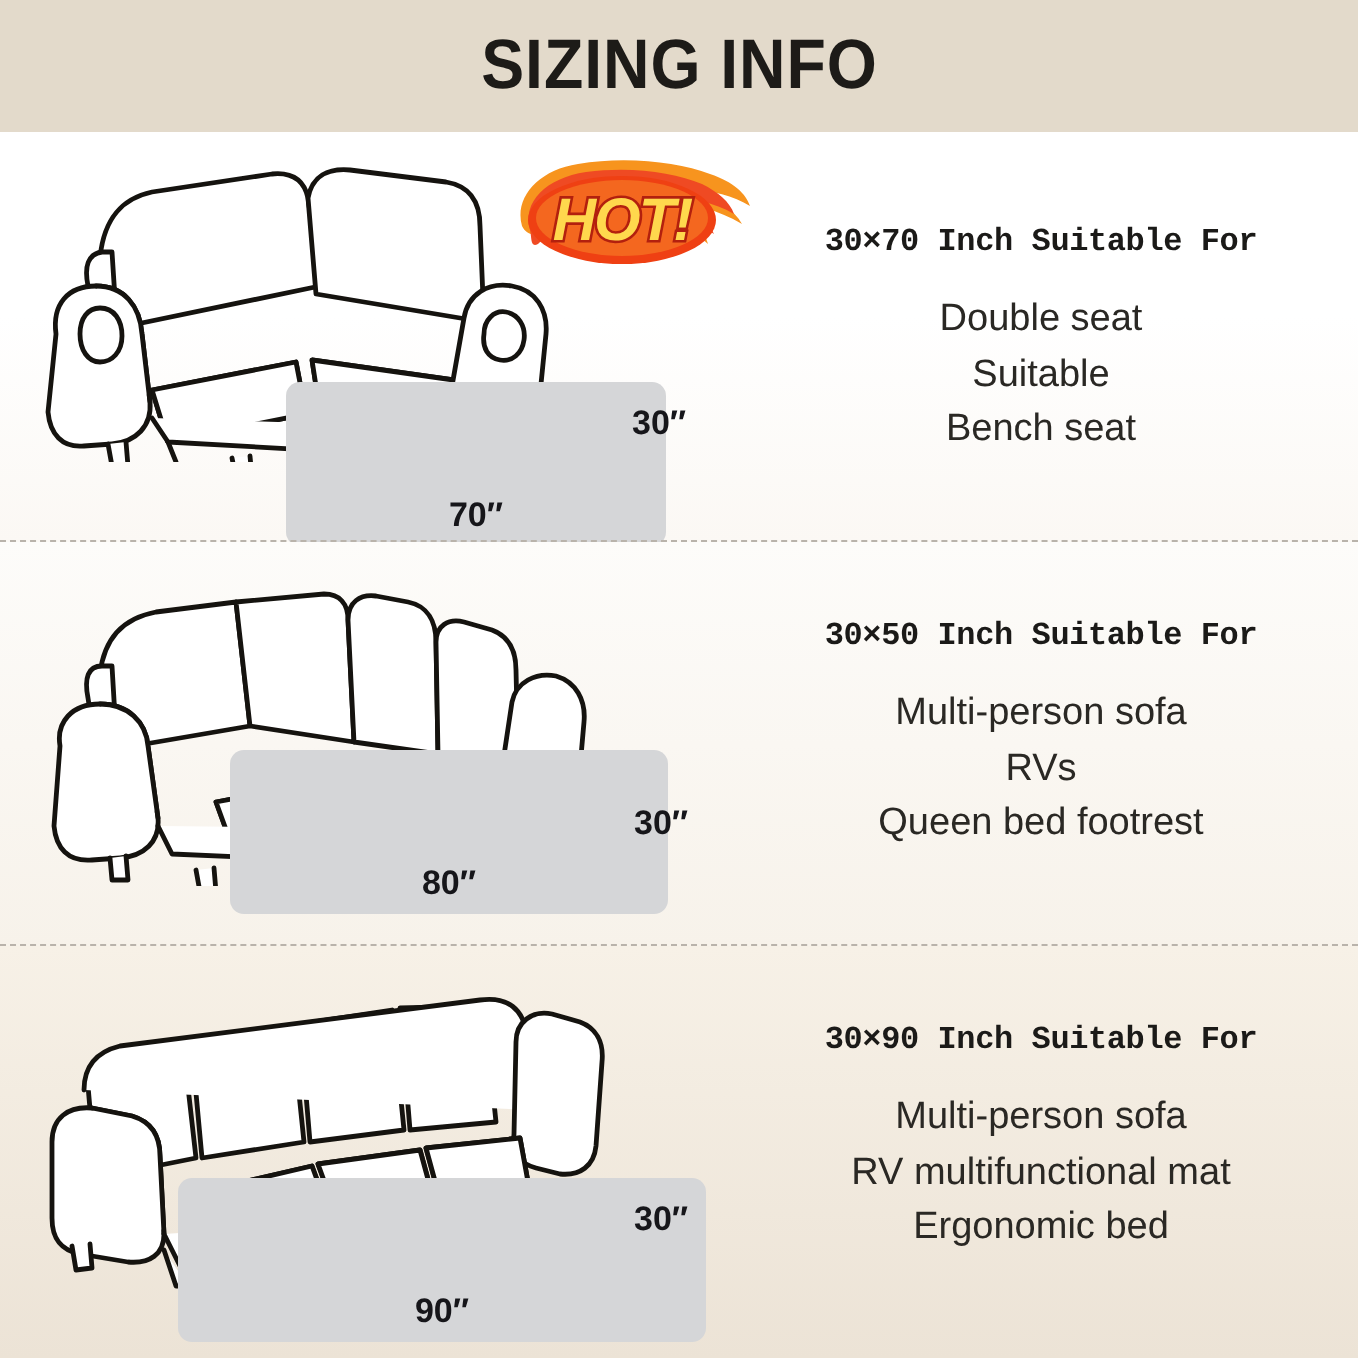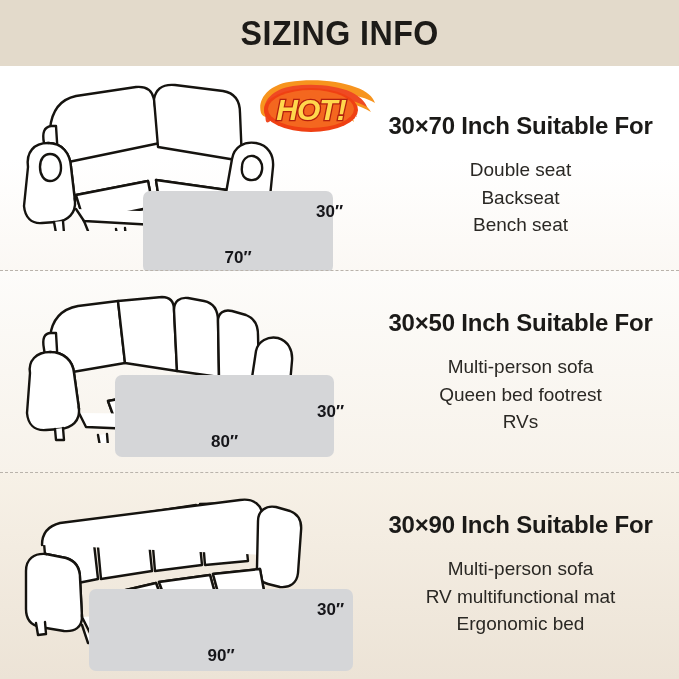--- a/index.html
+++ b/index.html
@@ -125,23 +125,23 @@
     position: absolute;
     left: 362px;
     width: 317px;
     text-align: center;
   }
   #text-1 { top: 46px; }
   #text-2 { top: 38px; }
   #text-3 { top: 38px; }
 
   .size-heading {
-    font-family: Liberation Sans, sans-serif;
+    font-family: Liberation Mono, monospace;
     font-weight: bold;
-    font-size: 24px;
+    font-size: 16px;
     color: #1b1a18;
     margin: 0 0 16px 0;
     letter-spacing: -0.2px;
     white-space: nowrap;
   }
   .use-item {
     font-family: "Liberation Sans", sans-serif;
     font-weight: normal;
     font-size: 19px;
     color: #2a2824;
@@ -208,21 +208,21 @@
 
           <text x="56" y="41" text-anchor="middle" font-family="Liberation Sans, sans-serif" font-size="30" font-weight="bold" font-style="italic" fill="#ffd84d" stroke="#b3200e" stroke-width="2.6" paint-order="stroke" letter-spacing="-1">HOT!</text>
         </g>
       </svg>
 
     </div>
 
     <div class="text-col" id="text-1">
       <div class="size-heading">30×70 Inch Suitable For</div>
       <div class="use-item">Double seat</div>
-      <div class="use-item">Backseat</div>
+      <div class="use-item">Suitable</div>
       <div class="use-item">Bench seat</div>
     </div>
   </div>
 
   <div class="divider" id="divider-1"></div>
 
   <div class="row" id="row-2">
 
     <div class="illustration">
 
@@ -258,22 +258,22 @@
 
       <div class="measure-box" id="box-2">
         <div class="measure-width">80″</div>
       </div>
       <div class="measure-height" id="height-2">30″</div>
     </div>
 
     <div class="text-col" id="text-2">
       <div class="size-heading">30×50 Inch Suitable For</div>
       <div class="use-item">Multi-person sofa</div>
+      <div class="use-item">RVs</div>
       <div class="use-item">Queen bed footrest</div>
-      <div class="use-item">RVs</div>
     </div>
   </div>
 
   <div class="divider" id="divider-2"></div>
 
   <div class="row" id="row-3">
 
     <div class="illustration">
 
       <svg class="sofa-svg" id="sofa-3" viewBox="0 0 290 155">

